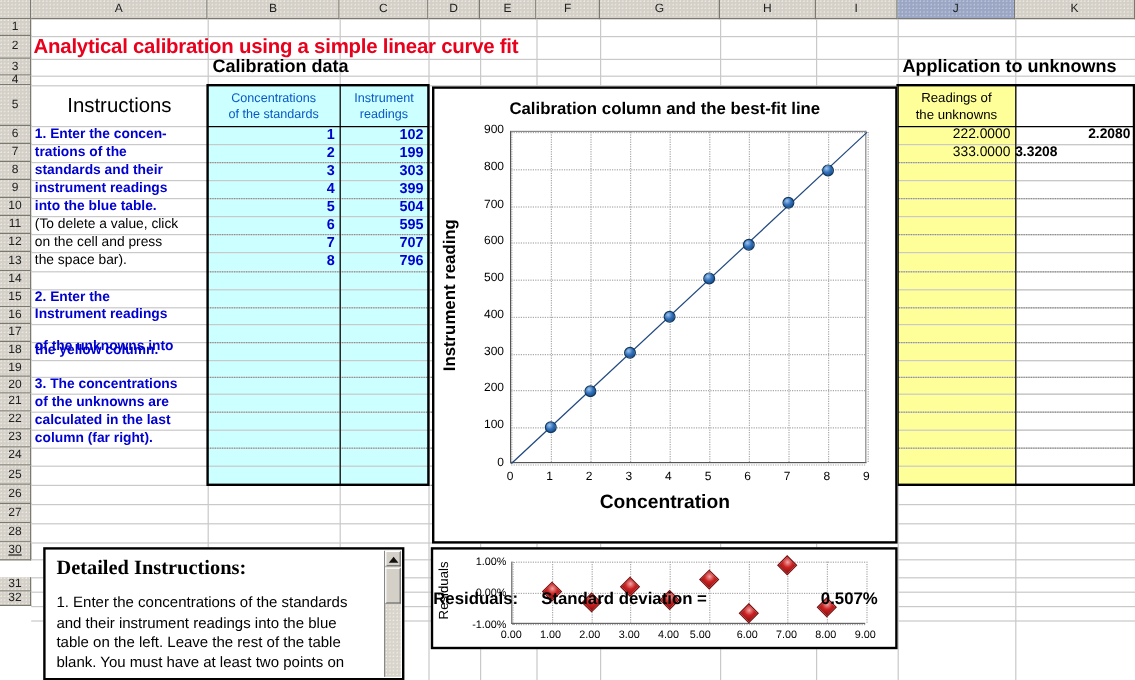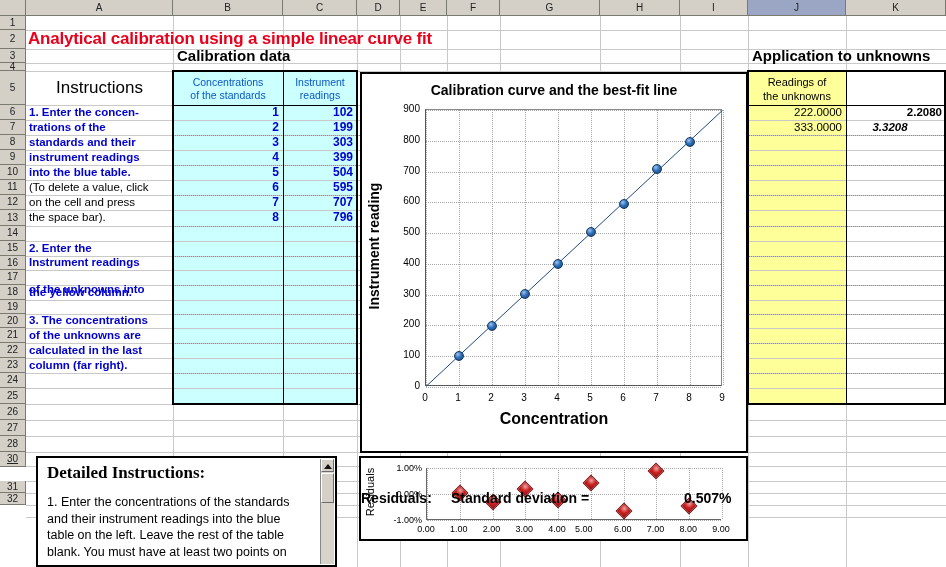--- a/index.html
+++ b/index.html
@@ -251,42 +251,42 @@
     <div class="cell bluenum" style="left: 283px; top: 180px; width: 74px; height: 15px; line-height: 14px; padding-right: 4px; text-align: right;">595</div>
     <div class="cell bluenum" style="left: 283px; top: 195px; width: 74px; height: 15px; line-height: 14px; padding-right: 4px; text-align: right;">707</div>
     <div class="cell bluenum" style="left: 283px; top: 210px; width: 74px; height: 16px; line-height: 15px; padding-right: 4px; text-align: right;">796</div>
     <div class="cell ylhead" style="left: 748px; top: 72px; width: 98px; height: 33px; display: flex; flex-direction: column; justify-content: center; line-height: 14px;">
       <div>Readings of</div>
       <div>the unknowns</div>
     </div>
     <div class="cell ylnum" style="left: 748px; top: 105px; width: 98px; height: 15px; line-height: 14px; padding-right: 4px; text-align: right;">222.0000</div>
     <div class="cell ylnum" style="left: 748px; top: 120px; width: 98px; height: 15px; line-height: 14px; padding-right: 4px; text-align: right;">333.0000</div>
     <div class="cell blacknum" style="left: 846px; top: 105px; width: 100px; height: 15px; line-height: 14px; padding-right: 4px; text-align: right;">2.2080</div>
-    <div class="cell blacknum" style="left: 846px; top: 120px; width: 92px; height: 15px; line-height: 14px; padding-right: 4px; text-align: center; font-style: italic;">3.3208</div>
+    <div class="cell blacknum" style="left: 846px; top: 120px; width: 92px; height: 15px; line-height: 14px; padding-right: 4px; text-align: left;">3.3208</div>
     <div class="thickbox" style="left: 172px; top: 70px; width: 186px; height: 335px;"></div>
     <div class="thinv" style="left: 283px; top: 71px; height: 333px;"></div>
     <div class="thickbox" style="left: 747px; top: 70px; width: 199px; height: 335px;"></div>
     <div class="thinv" style="left: 846px; top: 71px; height: 333px;"></div>
     <div style="position: absolute; left: 748px; top: 105px; width: 198px; height: 1px; background: rgb(0, 0, 0);"></div>
     <div style="position: absolute; left: 173px; top: 105px; width: 184px; height: 1px; background: rgb(0, 0, 0);"></div>
     <div id="detbox" style="left: 36px; top: 456px; width: 301px; height: 111px;">
       <div class="dt" style="position: absolute; left: 9px; top: 5px;">Detailed Instructions:</div>
       <div class="dp" style="position: absolute; left: 9px; top: 36px; white-space: nowrap;">1. Enter the concentrations of the standards</div>
       <div class="dp" style="position: absolute; left: 9px; top: 52.5px; white-space: nowrap;">and their instrument readings into the blue</div>
       <div class="dp" style="position: absolute; left: 9px; top: 69px; white-space: nowrap;">table on the left. Leave the rest of the table</div>
       <div class="dp" style="position: absolute; left: 9px; top: 85.5px; white-space: nowrap;">blank.  You must have at least two points on</div>
       <div class="sbar">
         <div class="sbtn" style="top: 0px;">
           <div class="sarrow"></div>
         </div>
         <div class="sthumb" style="top: 14px; height: 30px;"></div>
       </div>
     </div>
     <div class="chartbox" style="left: 360px; top: 72px; width: 388px; height: 381px;">
-      <div class="ct" style="top: 8px;">Calibration curve and the best-fit line</div>
+      <div class="ct" style="top: 8px;">Calibration column and the best-fit line</div>
       <div class="eqn" style="left: 73px; top: 39px;">f(x) = 99.7500x + 1.7500</div>
       <div class="eqn" style="left: 73px; top: 55px;">R² = 0.9997</div>
       <div style="position: absolute; left: 63px; top: 35px; width: 297px; height: 277px; border-width: 1px; border-style: solid; border-color: rgb(136, 136, 136) rgb(136, 136, 136) rgb(85, 85, 85) rgb(85, 85, 85); box-sizing: border-box; background: rgb(255, 255, 255);">
         <div style="position: absolute; left: 0px; top: 277px; width: 100%; height: 0px; border-top: 1px dotted rgb(168, 168, 168);"></div>
         <div style="position: absolute; left: 0px; top: 246.222px; width: 100%; height: 0px; border-top: 1px dotted rgb(168, 168, 168);"></div>
         <div style="position: absolute; left: 0px; top: 215.444px; width: 100%; height: 0px; border-top: 1px dotted rgb(168, 168, 168);"></div>
         <div style="position: absolute; left: 0px; top: 184.667px; width: 100%; height: 0px; border-top: 1px dotted rgb(168, 168, 168);"></div>
         <div style="position: absolute; left: 0px; top: 153.889px; width: 100%; height: 0px; border-top: 1px dotted rgb(168, 168, 168);"></div>
         <div style="position: absolute; left: 0px; top: 123.111px; width: 100%; height: 0px; border-top: 1px dotted rgb(168, 168, 168);"></div>
         <div style="position: absolute; left: 0px; top: 92.3333px; width: 100%; height: 0px; border-top: 1px dotted rgb(168, 168, 168);"></div>

